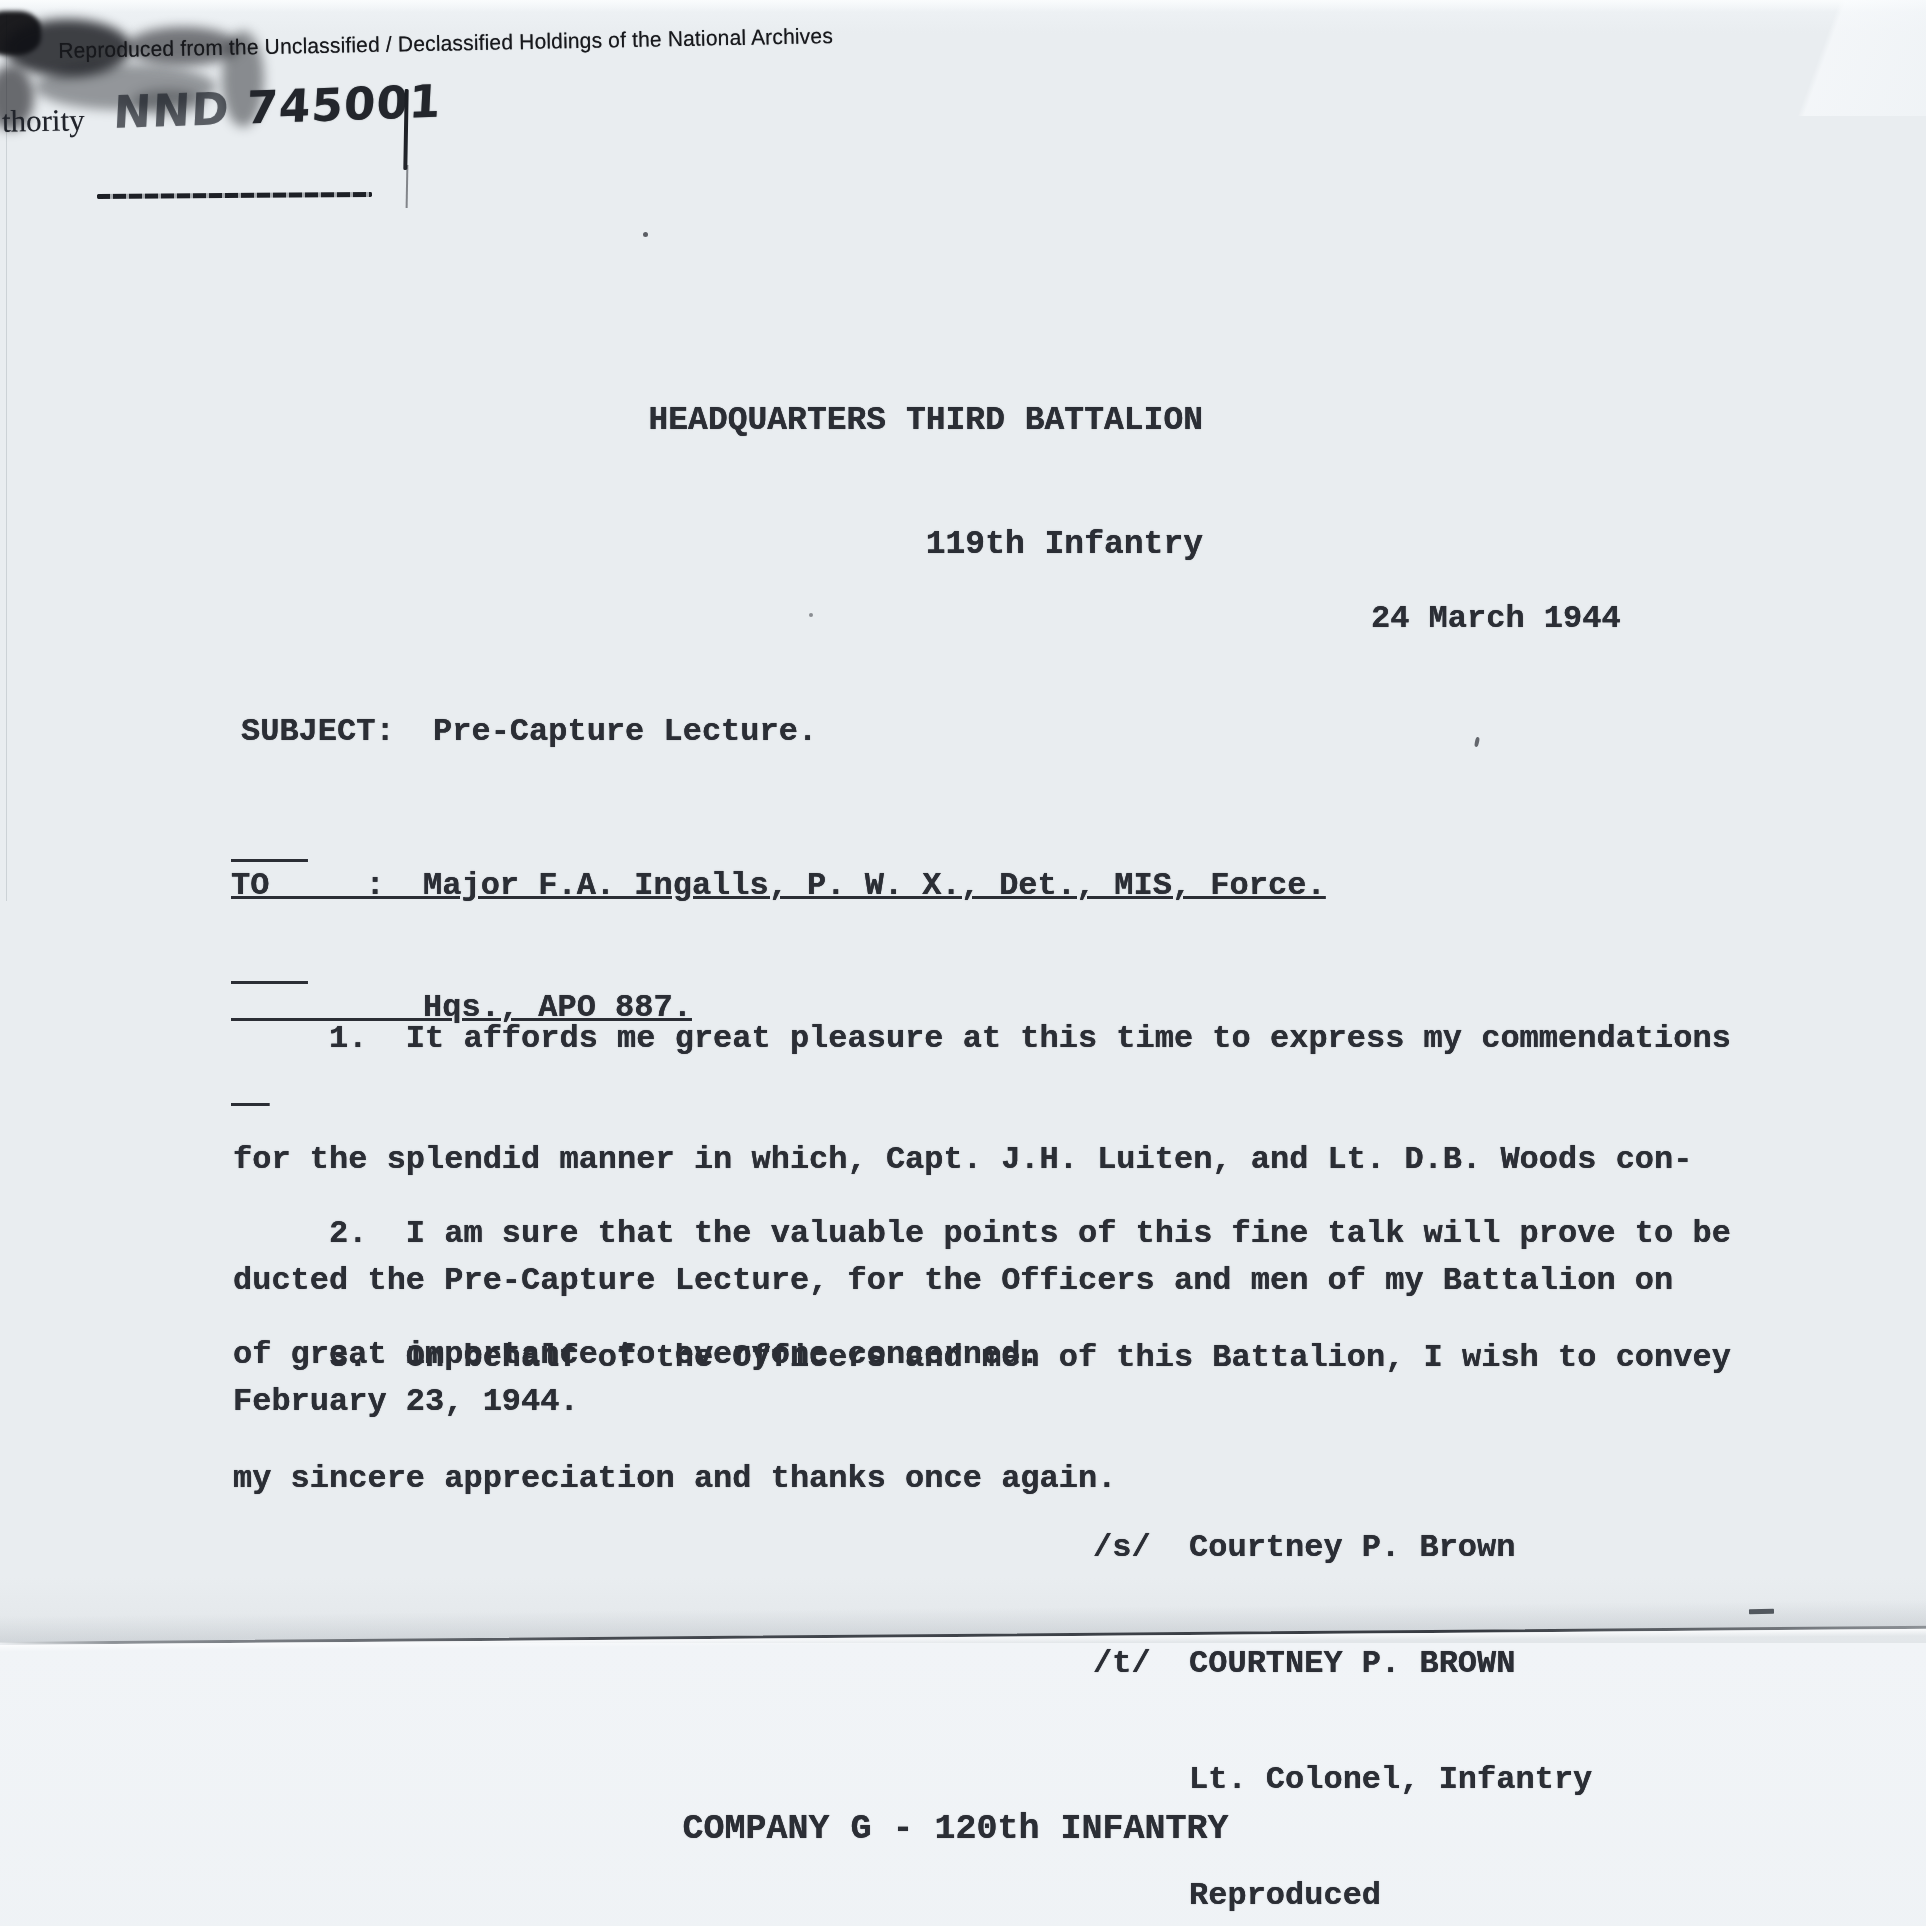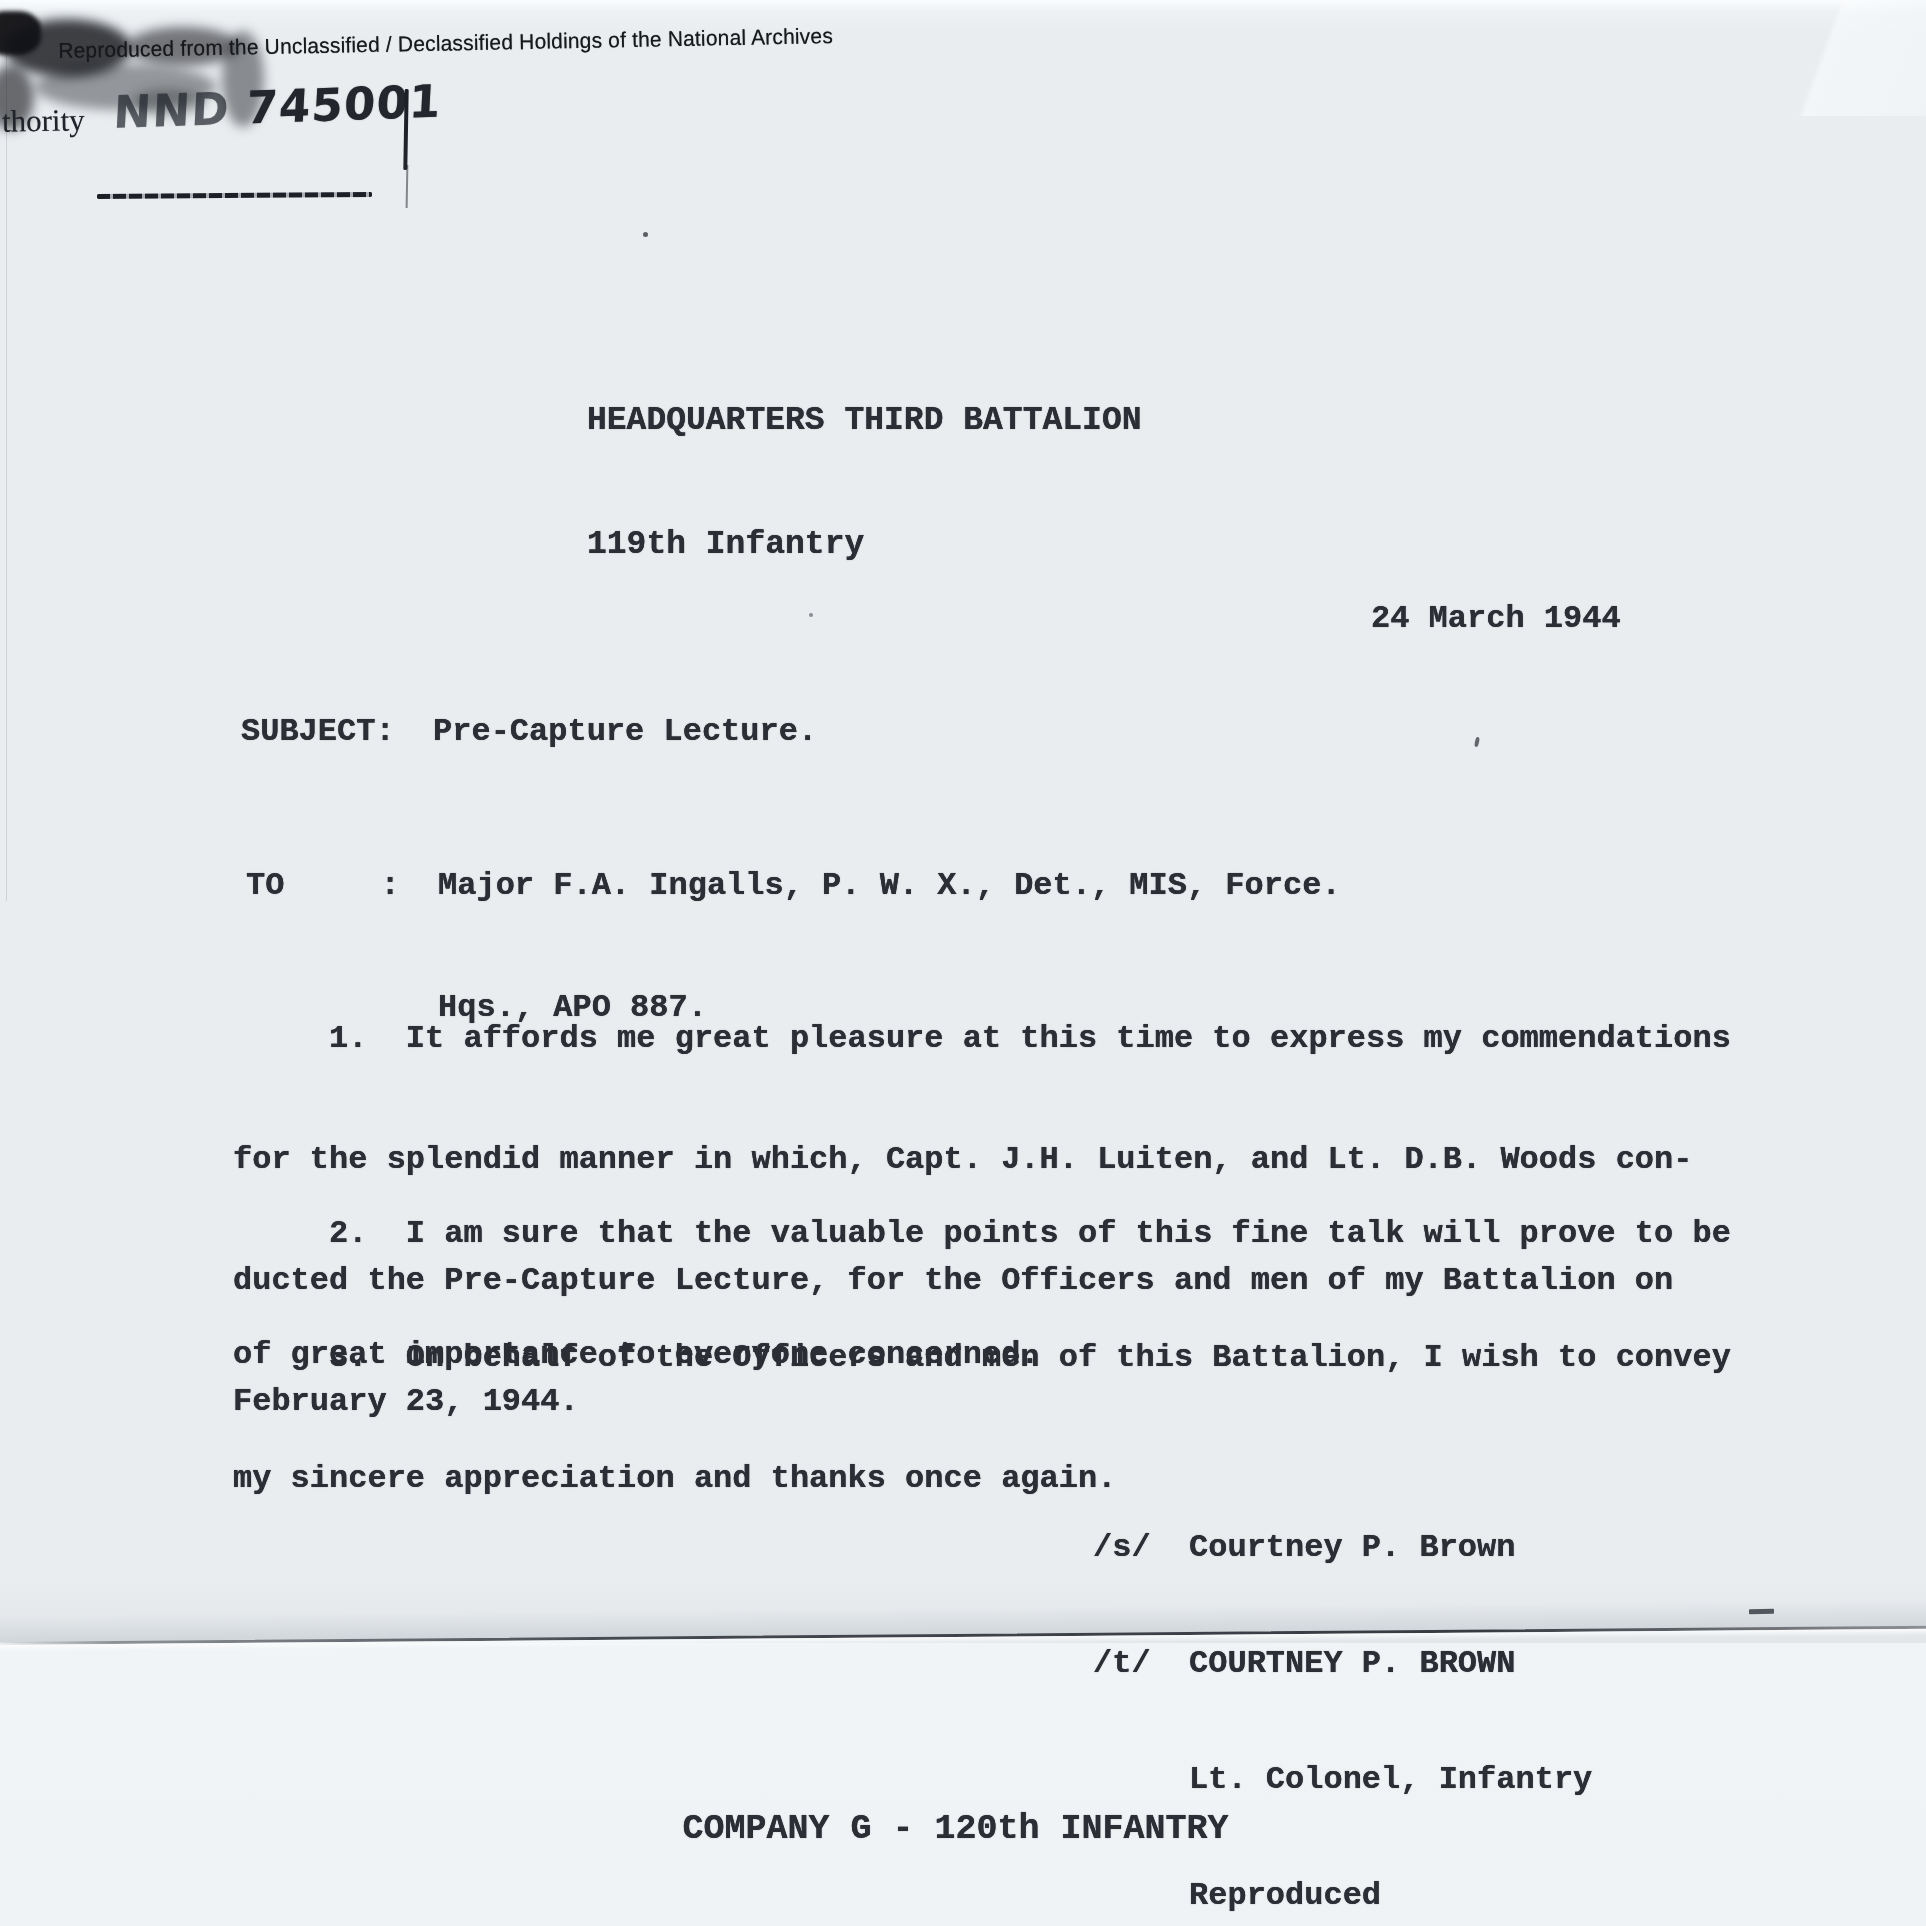--- a/index.html
+++ b/index.html
@@ -42,25 +42,25 @@
     white-space: pre;
     font-family: "Liberation Mono", monospace;
     font-weight: bold;
     font-size: 32px;
     color: #2b2e35;
     text-shadow: 0 0 1.2px rgba(43,46,53,0.50), 0 0 0.4px rgba(43,46,53,0.85);
     letter-spacing: 0;
   }
   .para > div { height: 47px; }
   .sig  > div { height: 42px; }
-  #l1-header { left: 587px; top: 328px;  width: 616px; text-align: left; font-size: 33px; }
+  #l1-header { left: 587px; top: 328px;  width: 616px; text-align: right; font-size: 33px; }
   #l1-header > div { height: 50px; }
   #l1-date   { left: 1371px; top: 600px; font-size: 32px; }
   #l1-subject{ left: 241px;  top: 713px; }
-  #l1-to     { left: 246px;  top: 793px; }
+  #l1-to     { left: 231px;  top: 793px; text-decoration: underline; }
   #l1-to > div { height: 48px; }
   #l1-para1  { left: 233px;  top: 946px; }
   #l1-para2  { left: 233px;  top: 1141px; }
   #l1-para3  { left: 233px;  top: 1265px; }
   #l1-sig    { left: 1093px; top: 1455px; }
   #l2-header { left: 607px; top: 1729px; width: 697px; text-align: center; font-size: 35px; }
   #l2-header > div { height: 41px; }
   
   #stamp-text {
     position: absolute; left: 58px; top: 38px;

